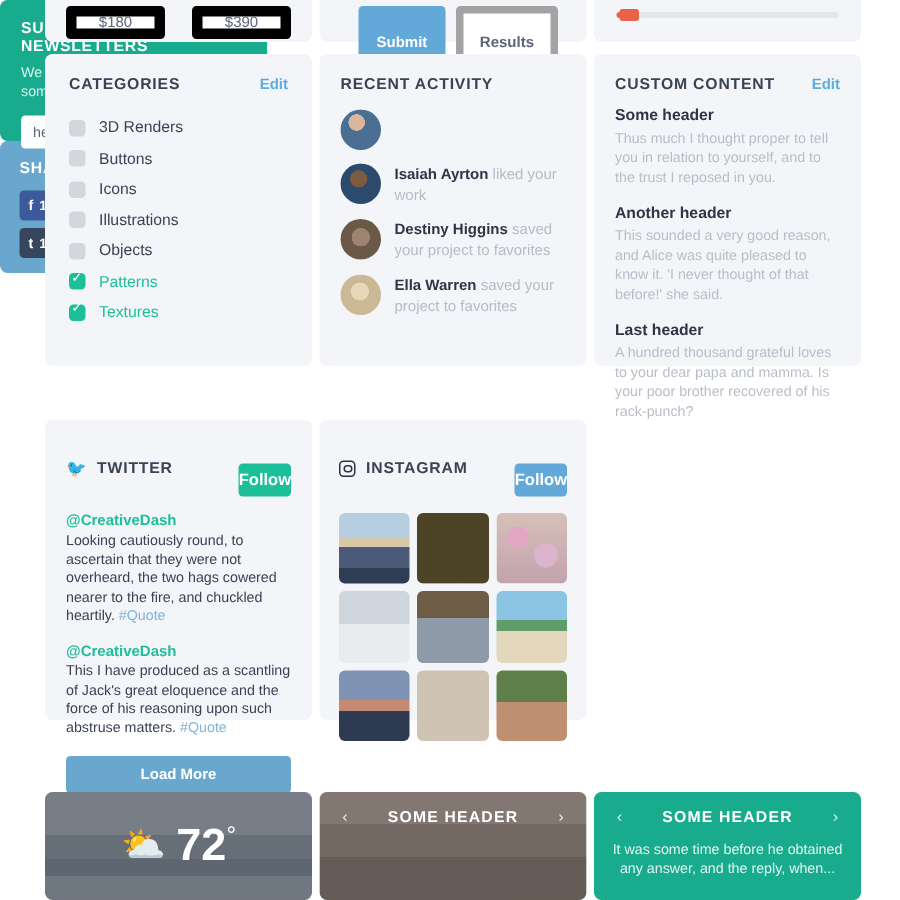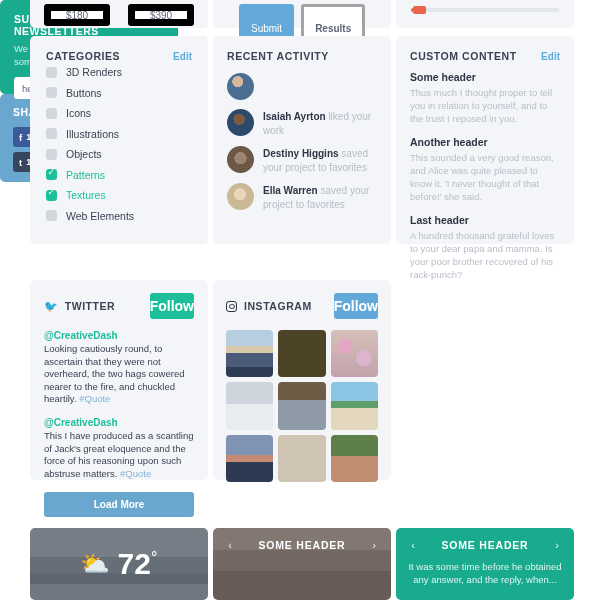--- a/index.html
+++ b/index.html
@@ -42,43 +42,43 @@
   .price-row { display: flex; justify-content: space-between; padding: 38px 14px 0; }
   .price-box {
     width: 66px; height: 22px; background: #fff;
     border: 7px solid #000000; border-radius: 3px;
     font-size: 10px; color: #5c6478;
     display: flex; align-items: center; justify-content: center;
   }
   .btn-row { display: flex; gap: 7px; padding: 38px 0 0 26px; }
   .btn-primary {
     background: #62a8d8; color: #fff; border: none; border-radius: 3px;
-    font-size: 10px; font-weight: normal; padding: 19px 12px; cursor: pointer;
+    font-size: 10px; font-weight: bold; padding: 19px 12px; cursor: pointer;
     font-family: inherit;
   }
   .btn-ghost {
-    background: #fff; color: #5c6478; border: 3px solid #a3a3a3; border-radius: 3px;
+    background: #fff; color: #5c6478; border: 5px solid #a3a3a3; border-radius: 3px;
     font-size: 10px; font-weight: bold; padding: 5px 11px; cursor: pointer;
     font-family: inherit;
   }
   .slider-wrap { padding: 42px 15px 0; }
   .slider-track { height: 4px; background: #e2e6ed; border-radius: 2px; position: relative; }
   .slider-fill { position: absolute; left:0; top:0; height:4px; width: 6%; background:#e8634a; border-radius:2px; }
   .slider-handle {
     position:absolute; left: 2px; top:-2px; width: 13px; height: 8px;
     background:#e8634a; border-radius: 2px; cursor: grab;
   }
 
   
   .r1 { top: 36px; }
   .cat-card  { left: 30px;  width: 178px; height: 208px; padding: 14px 16px; }
   .act-card  { left: 213px; width: 178px; height: 208px; padding: 14px 14px; }
   .cust-card { left: 396px; width: 178px; height: 208px; padding: 14px 14px; }
 
-  .cat-list { }
+  .cat-list { margin-top: 13px; }
   .cat-item { display: flex; align-items: center; height: 20.5px; cursor: pointer; }
   .cat-box {
     width: 11px; height: 11px; border-radius: 3px; background: #d2d7de;
     margin-right: 9px; flex: none; position: relative;
   }
   .cat-item.on .cat-box { background: #1dbf9a; }
   .cat-item.on .cat-box::after {
     content: "✓"; position: absolute; left: 1.5px; top: -2.5px;
     font-size: 9px; color: #fff; line-height: 11px;
   }
@@ -111,22 +111,22 @@
     border-radius: 5px; padding: 13px 14px;
   }
   .share-card {
     left: 396px; top: 392px; width: 178px; height: 88px; background: #6aa7cf;
     border-radius: 5px; padding: 12px 13px;
   }
 
   .social-head { display:flex; align-items:center; justify-content:space-between; }
   .social-left { display:flex; align-items:center; gap:7px; }
   .follow-btn {
-    border: none; border-radius: 3px; color: #fff; font-size: 14px; font-weight: bold;
-    padding: 5px 0; cursor: pointer; font-family: inherit;
+    border: none; border-radius: 3px; color: #fff; font-size: 11px; font-weight: bold;
+    padding: 5px 0; cursor: pointer; font-family: inherit; margin-top: 16px;
   }
   .follow-tw { background: #1dbf9a; }
   .follow-ig { background: #62a8d8; }
   .tw-glyph { font-size: 11px; color: #2b3240; }
   .ig-glyph {
     width: 11px; height: 11px; border: 1.6px solid #2b3240; border-radius: 3px;
     display:inline-block; position: relative;
   }
   .ig-glyph::after {
     content:""; position:absolute; left:2px; top:2px; width:3.8px; height:3.8px;
@@ -263,24 +263,20 @@
         <span class="cat-label">Objects</span>
       </div>
       <div class="cat-item on">
         <span class="cat-box"></span>
         <span class="cat-label">Patterns</span>
       </div>
       <div class="cat-item on">
         <span class="cat-box"></span>
         <span class="cat-label">Textures</span>
       </div>
-      <div class="cat-item">
-        <span class="cat-box"></span>
-        <span class="cat-label">Web Elements</span>
-      </div>
     </div>
   </div>
 
   <div class="card r1 act-card">
     <div class="card-title">RECENT ACTIVITY</div>
     <div class="act-list">
       <div class="act-item">
         <div class="avatar av1"></div>
       </div>
       <div class="act-item">

